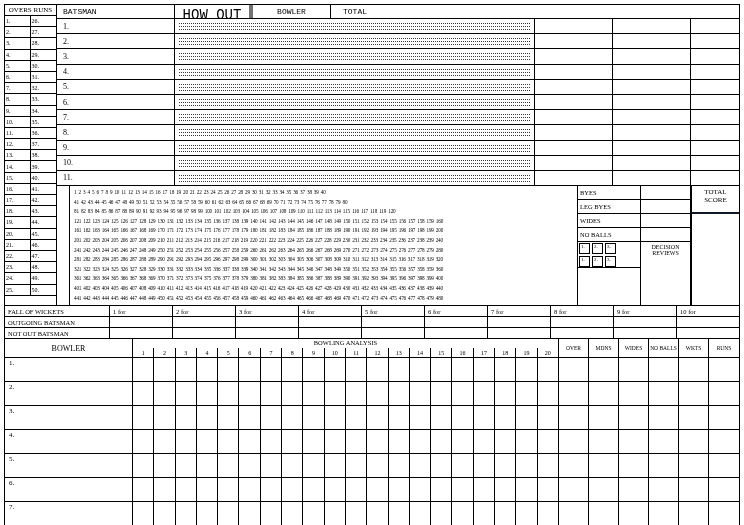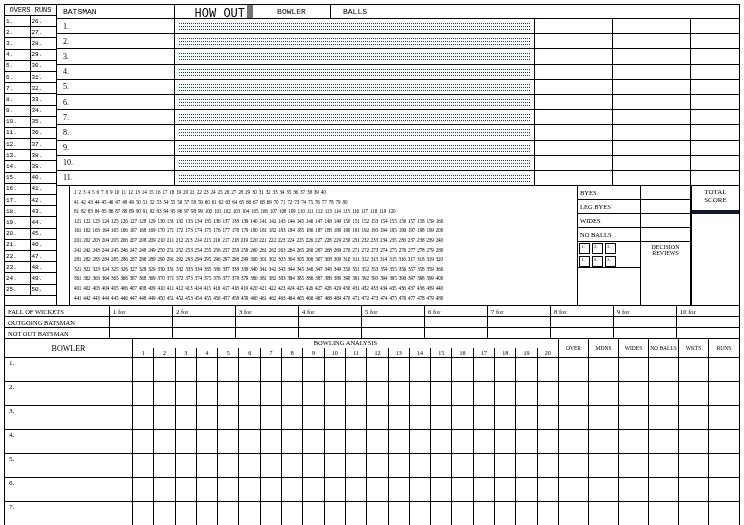--- a/index.html
+++ b/index.html
@@ -14,21 +14,20 @@
   }
   .scoresheet {
     border: 1px solid #000;
     width: 736px;
   }
   
   .upper { display: flex; }
   .overs-runs {
     width: 52px;
     border-right: 1px solid #000;
-    font-family: Liberation Mono, monospace;
   }
   .overs-runs-header {
     text-align: center;
     font-size: 7px;
     padding: 1px 0;
     border-bottom: 1px solid #000;
   }
   .or-grid {
     display: flex;
   }
@@ -52,21 +51,21 @@
   }
   .bat-header {
     display: flex;
     border-bottom: 1px solid #000;
     height: 14px;
     align-items: stretch;
     font-family: Liberation Mono, monospace;
   }
   .h-batsman { width: 118px; border-right: 1px solid #000; padding: 2px 6px; font-size: 8px; }
   .h-runs { flex: 1; border-right: 1px solid #000; text-align: center; padding: 2px; font-size: 8px; }
-  .h-howout { width: 78px; border-right: 6px solid #737373; text-align: right; padding: 2px; font-size: 12px; }
+  .h-howout { width: 78px; border-right: 4px solid #737373; text-align: center; padding: 2px; font-size: 14px; }
   .h-bowler { width: 78px; border-right: 1px solid #000; text-align: center; padding: 2px; font-size: 8px; }
   .h-total { width: 48px; text-align: center; padding: 2px; font-size: 8px; }
   .bat-row {
     display: flex;
     border-bottom: 1px solid #000;
     height: 15.2px;
     align-items: stretch;
   }
   .c-batsman {
     width: 118px;
@@ -122,21 +121,21 @@
   .dec-box { width: 11px; height: 11px; border: 1px solid #000; margin: 0 1px; font-size: 5px; display:flex; align-items:flex-start; padding-left:1px;}
   .total-score-block {
     width: 48px;
     border-left: 1px solid #000;
   }
   .total-score-label {
     height: 28px;
     font-size: 7px;
     text-align: center;
     padding: 2px;
-    border-bottom: 4px solid #0f172a;
+    border-bottom: 2px solid #0f172a;
   }
   
   .fow-row {
     display: flex;
     border-top: 1px solid #000;
     height: 11px;
     font-size: 6.5px;
   }
   .fow-label {
     width: 105px;
@@ -281,21 +280,21 @@
             <div class="or-cell">50.</div>
           </div>
       </div>
     </div>
 
     <div class="batting-area">
       <div class="bat-header">
         <div class="h-batsman">BATSMAN</div>
         <div class="h-howout">HOW OUT</div>
         <div class="h-bowler">BOWLER</div>
-        <div class="h-total">BALLS</div>
+        <div class="h-total">TOTAL</div>
       </div>
       <div id="bat-rows">
           <div class="bat-row">
     <div class="c-batsman">1.</div>
     <div class="c-runs">
       <div class="dotted-line"></div>
               <div class="dotted-line"></div>
               <div class="dotted-line"></div>
     </div>
     <div class="c-howout"></div>

